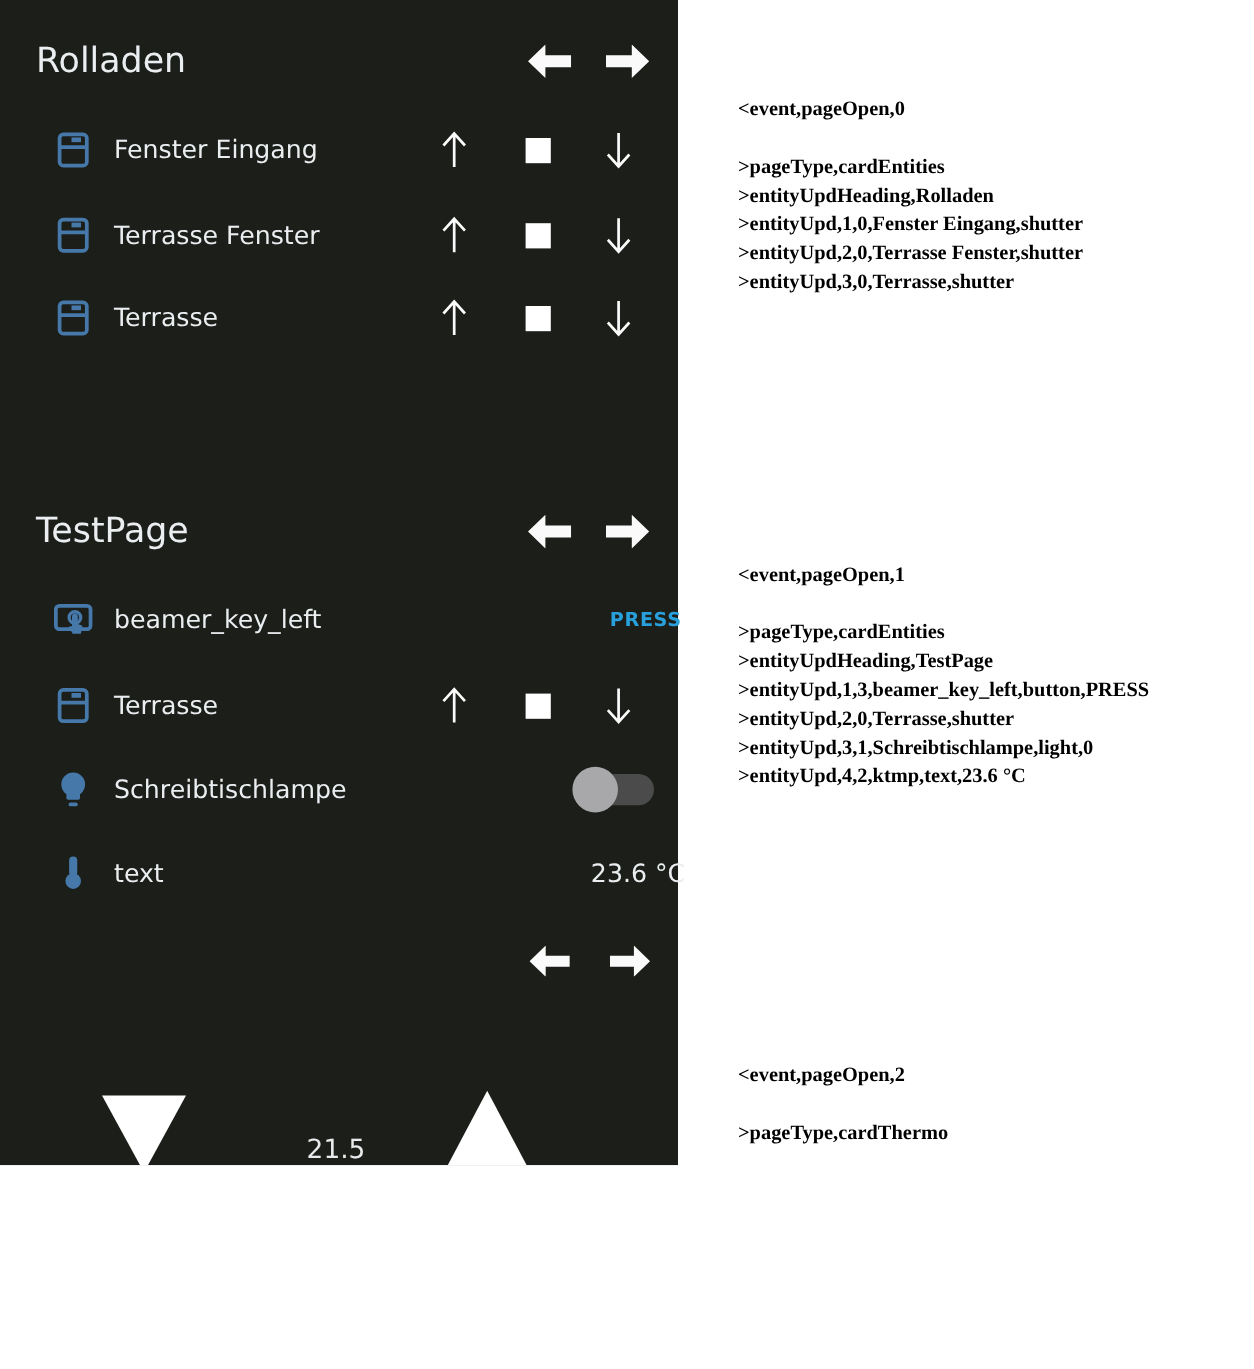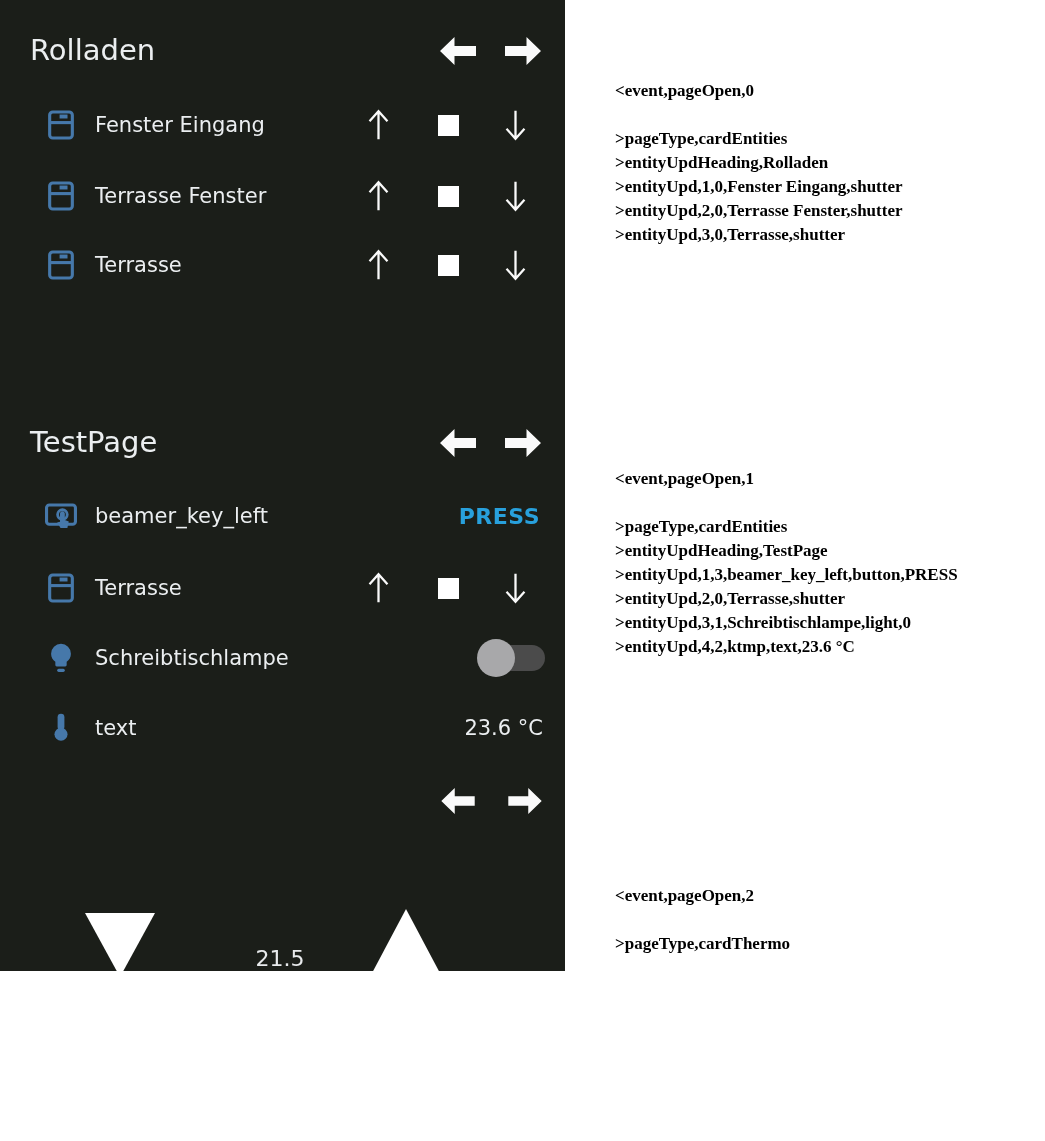--- a/index.html
+++ b/index.html
@@ -8,37 +8,37 @@
 
   
   .panel { position:absolute; left:0; top:0; width:565px; height:1141px; background:#1b1e19; }
   .bottom-strip { position:absolute; left:0; bottom:0; width:565px; height:7px; background:#0a0c0a; }
 
   .card-title { position:absolute; left:30px; height:40px; line-height:40px;
                 font-size:29px; color:#ebeef0; }
   .nav-arrow { position:absolute; width:36px; height:28px; color:#fafafa; cursor:pointer; }
   .nav-arrow svg { width:100%; height:100%; display:block; }
 
-  .row { position:absolute; left:0; width:565px; height:44px; }
+  .row { position:absolute; left:0; width:565px; height:44px;padding-left:28px; }
   .eicon { position:absolute; left:44px; top:50%; transform:translateY(-50%);
            width:34px; height:34px; color:#4678aa; }
   .eicon svg { width:100%; height:100%; display:block; }
   .elabel { position:absolute; left:95px; top:50%; transform:translateY(-50%);
             font-size:21px; color:#ebeef0; white-space:nowrap; }
 
   .ctl { position:absolute; top:0; width:44px; height:44px; display:flex;
          align-items:center; justify-content:center; color:#fafafa; cursor:pointer; }
   .ctl.up   { left:356px; }
   .ctl.stop { left:426px; }
   .ctl.down { left:493px; }
   .ctl svg { width:27px; height:34px; display:block; }
   .sq { width:21px; height:21px; background:#ffffff; }
 
   .press { position:absolute; right:25px; top:50%; transform:translateY(-50%);
-           font-size:22px; font-weight:bold; letter-spacing:0.5px; color:#28a0dc; cursor:pointer; }
+           font-size:16px; font-weight:bold; letter-spacing:0.5px; color:#28a0dc; cursor:pointer; }
   .evalue { position:absolute; right:22px; top:50%; transform:translateY(-50%);
             font-size:21px; color:#ebeef0; }
 
   .toggle { position:absolute; left:477px; top:3px; width:68px; height:38px; cursor:pointer; }
   .toggle .track { position:absolute; left:9px; top:6px; width:59px; height:26px;
                    border-radius:13px; background:#4b4b4b; }
   .toggle .knob { position:absolute; left:0; top:0; width:38px; height:38px;
                   border-radius:50%; background:#a8a8aa; }
 
   

